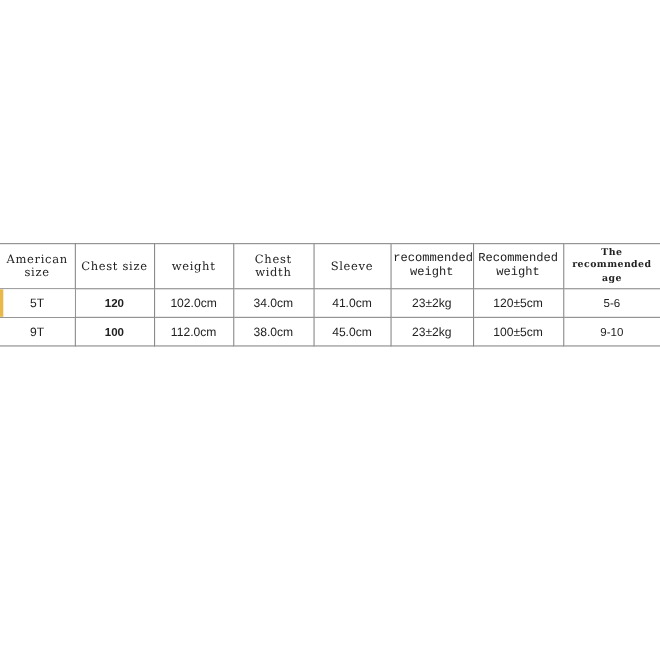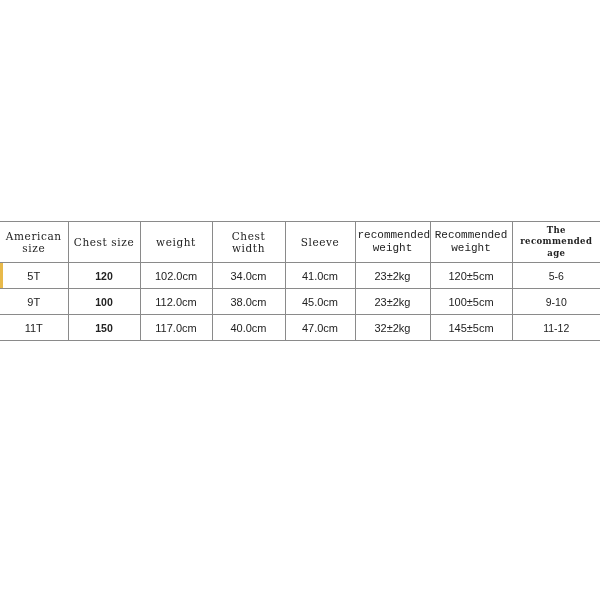--- a/index.html
+++ b/index.html
@@ -142,27 +142,17 @@
         <td>9T</td>
         <td class="c-asia">100</td>
         <td>112.0cm</td>
         <td>38.0cm</td>
         <td>45.0cm</td>
         <td>23±2kg</td>
         <td>100±5cm</td>
         <td class="c-age">9-10</td>
       </tr>
 
-      <tr>
-        <td>11T</td>
-        <td class="c-asia">150</td>
-        <td>117.0cm</td>
-        <td>40.0cm</td>
-        <td>47.0cm</td>
-        <td>32±2kg</td>
-        <td>145±5cm</td>
-        <td class="c-age">11-12</td>
-      </tr>
 
 
     </tbody>
   </table>
 </div>
 
 </body></html>

